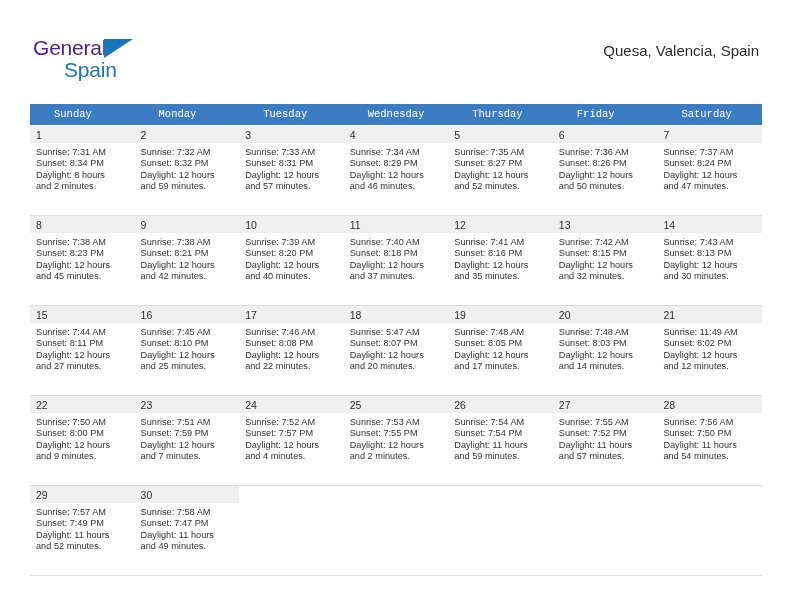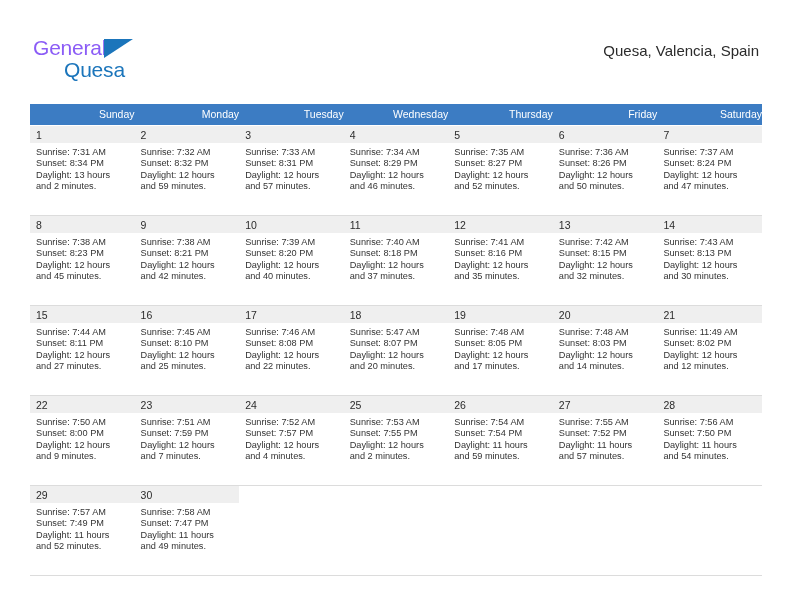--- a/index.html
+++ b/index.html
@@ -34,21 +34,21 @@
     left: 33px;
     top: 36px;
     width: 180px;
     height: 52px;
   }
   .brand-top {
     position: relative;
     font-size: 21px;
     line-height: 23px;
     letter-spacing: -0.2px;
-    color: #8b5cf6;
+    color: #4c1d95;
     height: 24px;
   }
   .brand-tri {
     position: absolute;
     left: 71px;
     top: 3px;
     width: 0;
     height: 0;
     border-left: 29px solid #1b75bb;
     border-bottom: 19px solid transparent;
@@ -91,24 +91,25 @@
     top: 104px;
     width: 732px;
     border-collapse: collapse;
     table-layout: fixed;
   }
   .calendar th {
     background: #3c7cc3;
     color: #ffffff;
     font-size: 10.5px;
     font-weight: normal;
-    text-align: right;
-    padding: 4px 0 5px 6px;
+    text-align: left;
+    padding: 4px 0 5px 24px;
     height: 12px;
     border: none;
+    font-family: Liberation Mono, monospace;
   }
   .calendar td {
     vertical-align: top;
     padding: 0;
     width: 104.57px;
     height: 89px;
     border: none;
     border-top: 1px solid #ffffff;
   }
   .calendar tr.week-row td {
@@ -146,21 +147,21 @@
 
 <div class="page">
 
   <div class="page-header">
 
     <div class="brand">
       <div class="brand-top">
         <span>General</span>
         <span class="brand-tri"></span>
       </div>
-      <div class="brand-bottom">Quesa</div>
+      <div class="brand-bottom">Spain</div>
     </div>
 
     <div class="title-block">
       <div class="cal-subtitle">Quesa, Valencia, Spain</div>
     </div>
 
   </div>
 
   <table class="calendar">
     <thead>
@@ -175,21 +176,21 @@
       </tr>
     </thead>
     <tbody>
         <tr class="week-row">
           <td>
             <div class="cell-inner">
               <div class="daynum-band">1</div>
               <div class="cell-body">
                 <div>Sunrise: 7:31 AM</div>
                 <div>Sunset: 8:34 PM</div>
-                <div>Daylight: 13 hours</div>
+                <div>Daylight: 8 hours</div>
                 <div>and 2 minutes.</div>
               </div>
             </div>
           </td>
           <td>
             <div class="cell-inner">
               <div class="daynum-band">2</div>
               <div class="cell-body">
                 <div>Sunrise: 7:32 AM</div>
                 <div>Sunset: 8:32 PM</div>

